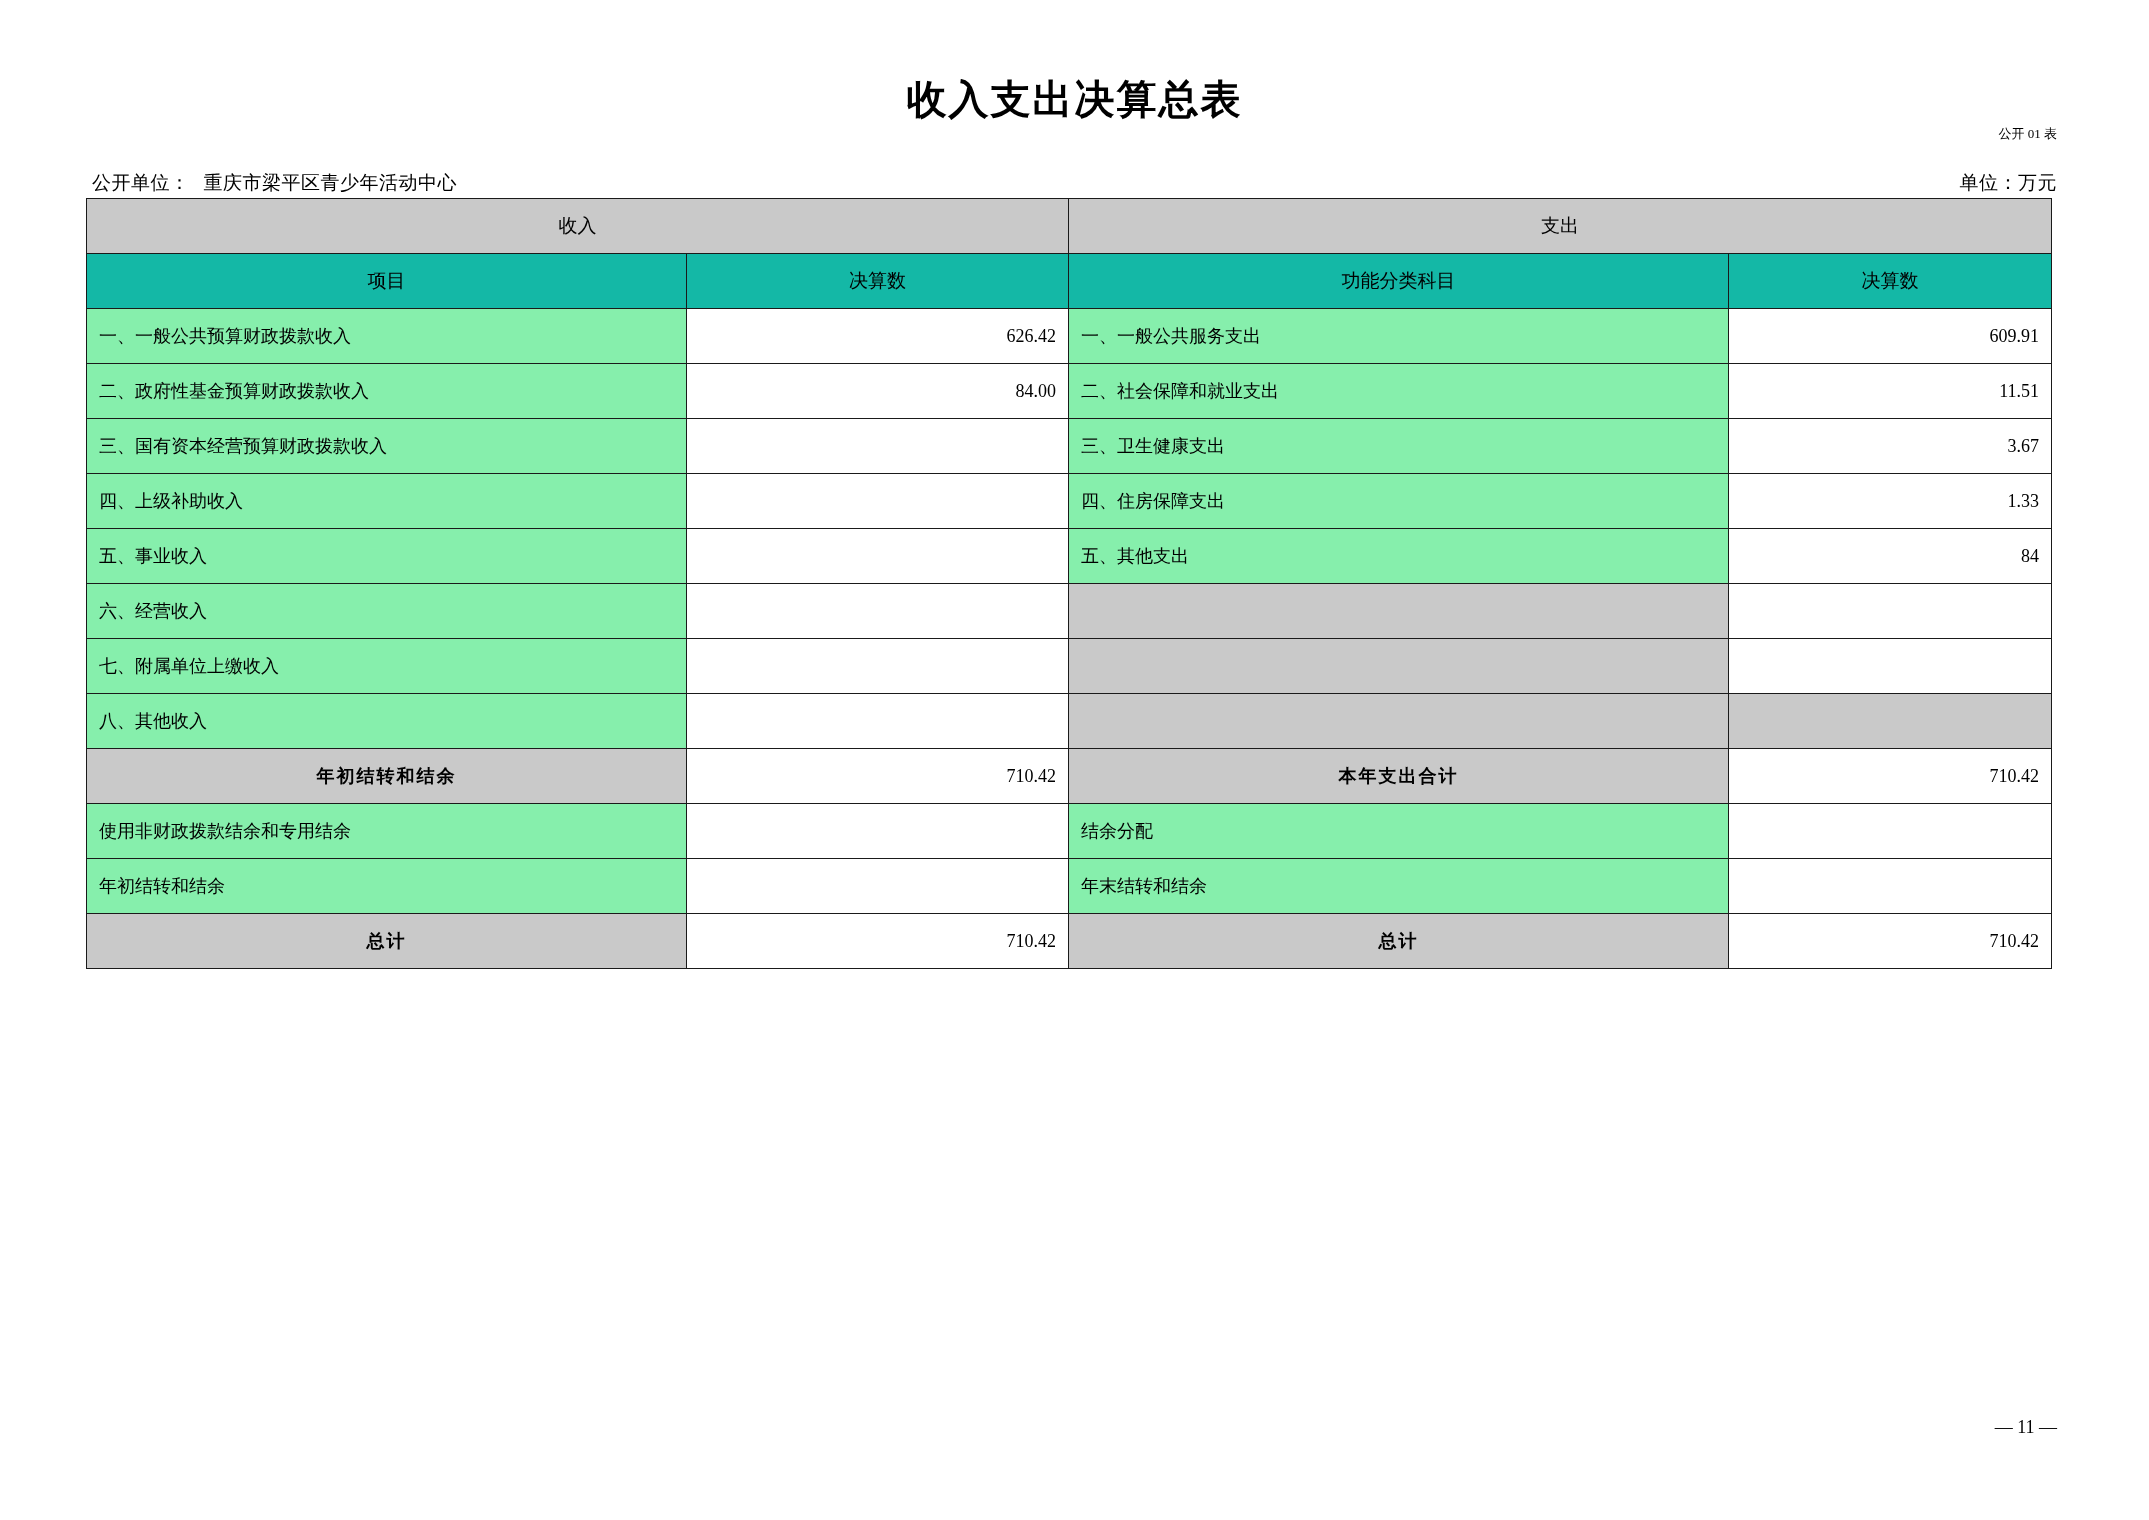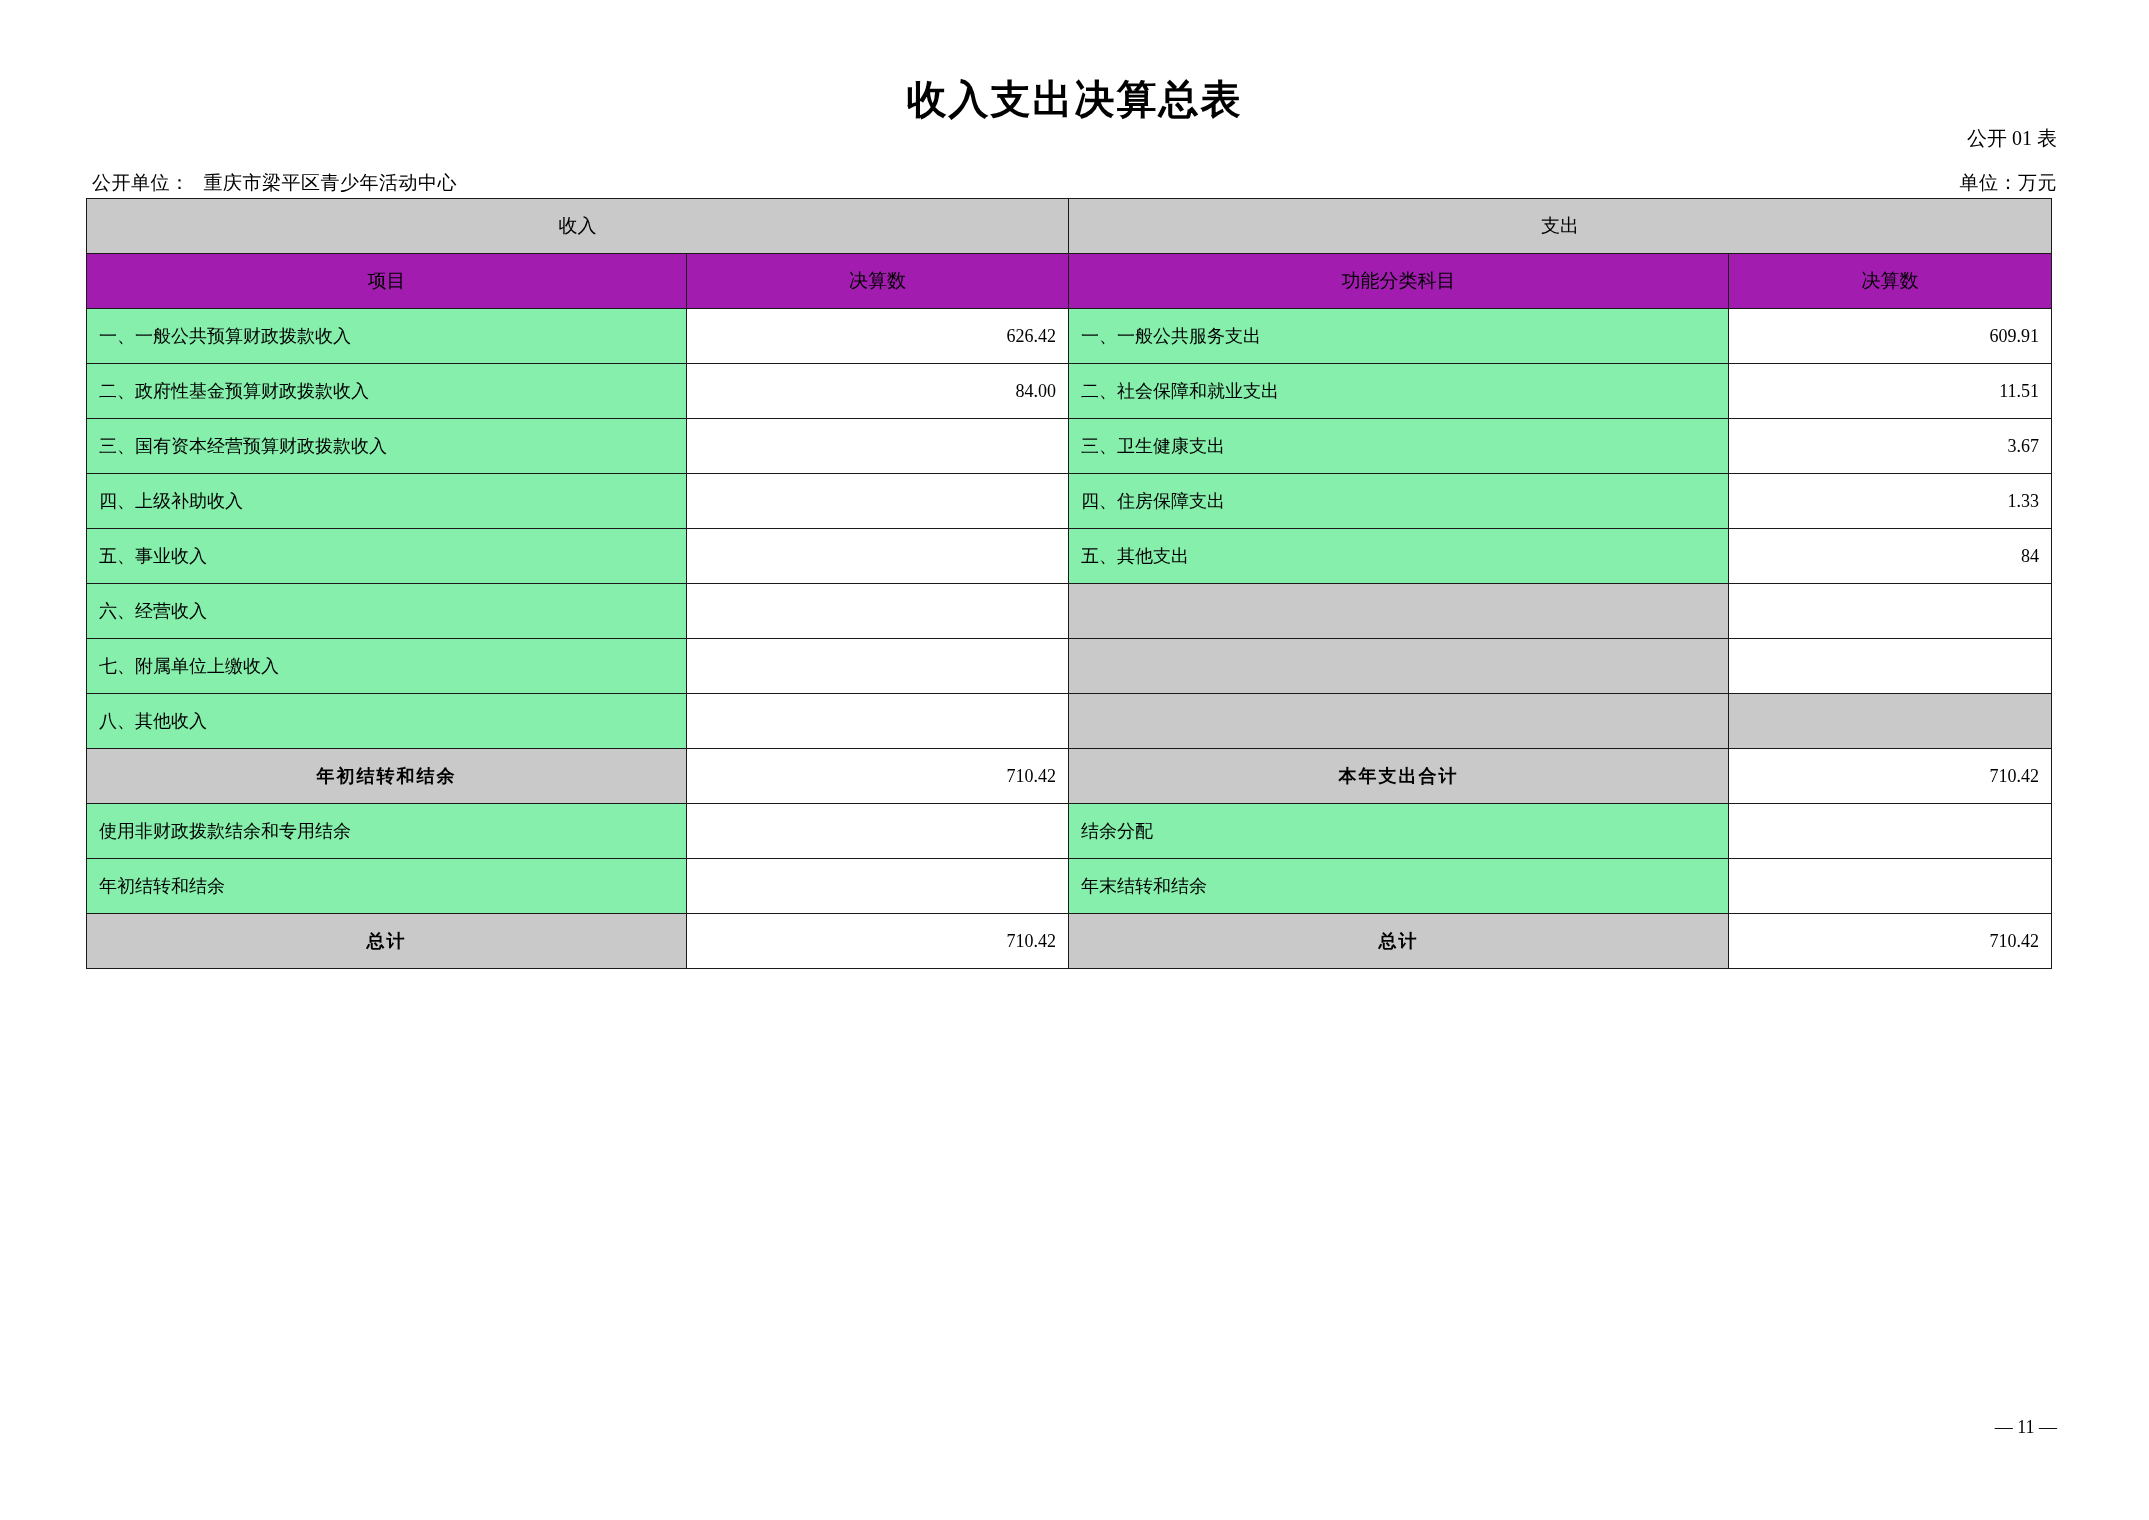--- a/index.html
+++ b/index.html
@@ -27,21 +27,21 @@
     font-weight: bold;
     letter-spacing: 2px;
     margin: 0;
     padding-top: 72px;
     font-family: "Liberation Sans", "DejaVu Sans", sans-serif;
   }
   .sheet-no {
     position: absolute;
     right: 92px;
     top: 125px;
-    font-size: 20px;
+    font-size: 13px;
     font-family: "Liberation Serif", "DejaVu Serif", serif;
   }
   .meta-row {
     position: absolute;
     left: 92px;
     right: 92px;
     top: 170px;
     display: flex;
     justify-content: space-between;
     font-size: 19px;
@@ -70,21 +70,21 @@
     border: 1px solid #1a1a1a;
     height: 55px;
     padding: 0 12px;
     vertical-align: middle;
     box-sizing: border-box;
   }
   .shade {
     background: #c9c9c9;
   }
   .hdr {
-    background: #a21caf;
+    background: #14b8a6;
     text-align: center;
     font-weight: normal;
     font-size: 19px;
   }
   .hdr-main {
     background: #c9c9c9;
     text-align: center;
     font-size: 19px;
   }
   .label-cell {

